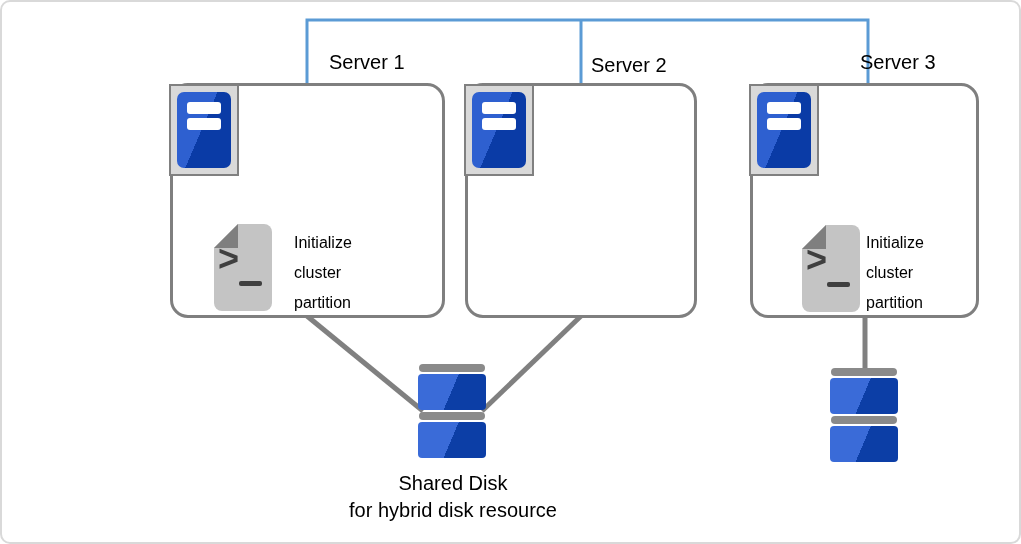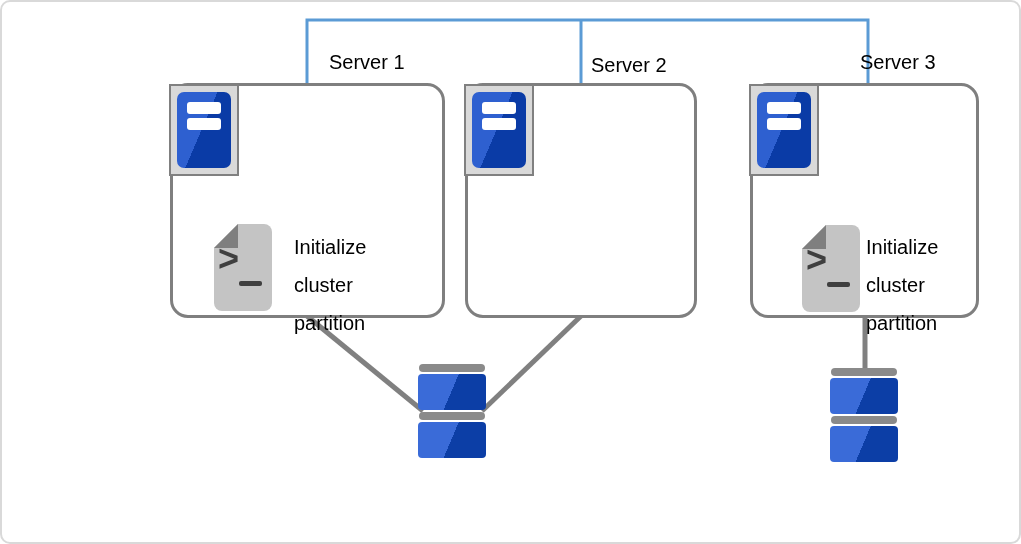--- a/index.html
+++ b/index.html
@@ -52,21 +52,21 @@
   }
   .doc-prompt {
     position:absolute; left:4px; top:17px; font-size:36px; font-weight:700;
     color:var(--doc_glyph); line-height:36px;
   }
   .doc-underscore { position:absolute; left:25px; top:57px; width:23px; height:5px; background:var(--doc_glyph); border-radius:2px; }
   .pos-doc-1 { left:41px; top:138px; }
   .pos-doc-3 { left:49px; top:139px; }
 
   .script-text {
-    position:absolute; font-size:20px; line-height:38px; white-space:pre-line;
+    position:absolute; font-size:16px; line-height:30px; white-space:pre-line;
   }
   .pos-text-1 { left:121px; top:142px; }
   .pos-text-3 { left:113px; top:142px; }
 
   .disk { position:absolute; width:68px; }
   .disk-cap { height:8px; margin:0 1px 2px 1px; background:var(--disk_cap_gray); border-radius:4px; }
   .disk-body {
     height:36px; margin-bottom:2px; border-radius:4px;
     background:linear-gradient(113deg, var(--disk_blue_light) 49%, var(--disk_blue_dark) 49%);
   }
@@ -141,20 +141,22 @@
 cluster
 partition</div>
   </div>
 
   <div class="disk disk-shared">
     <div class="disk-cap"></div>
     <div class="disk-body"></div>
     <div class="disk-cap"></div>
     <div class="disk-body"></div>
   </div>
+  <div class="disk-label disk-label-shared">Shared Disk
+for hybrid disk resource</div>
 
   <div class="disk disk-hybrid">
     <div class="disk-cap"></div>
     <div class="disk-body"></div>
     <div class="disk-cap"></div>
     <div class="disk-body"></div>
   </div>
 
 </div>
 

